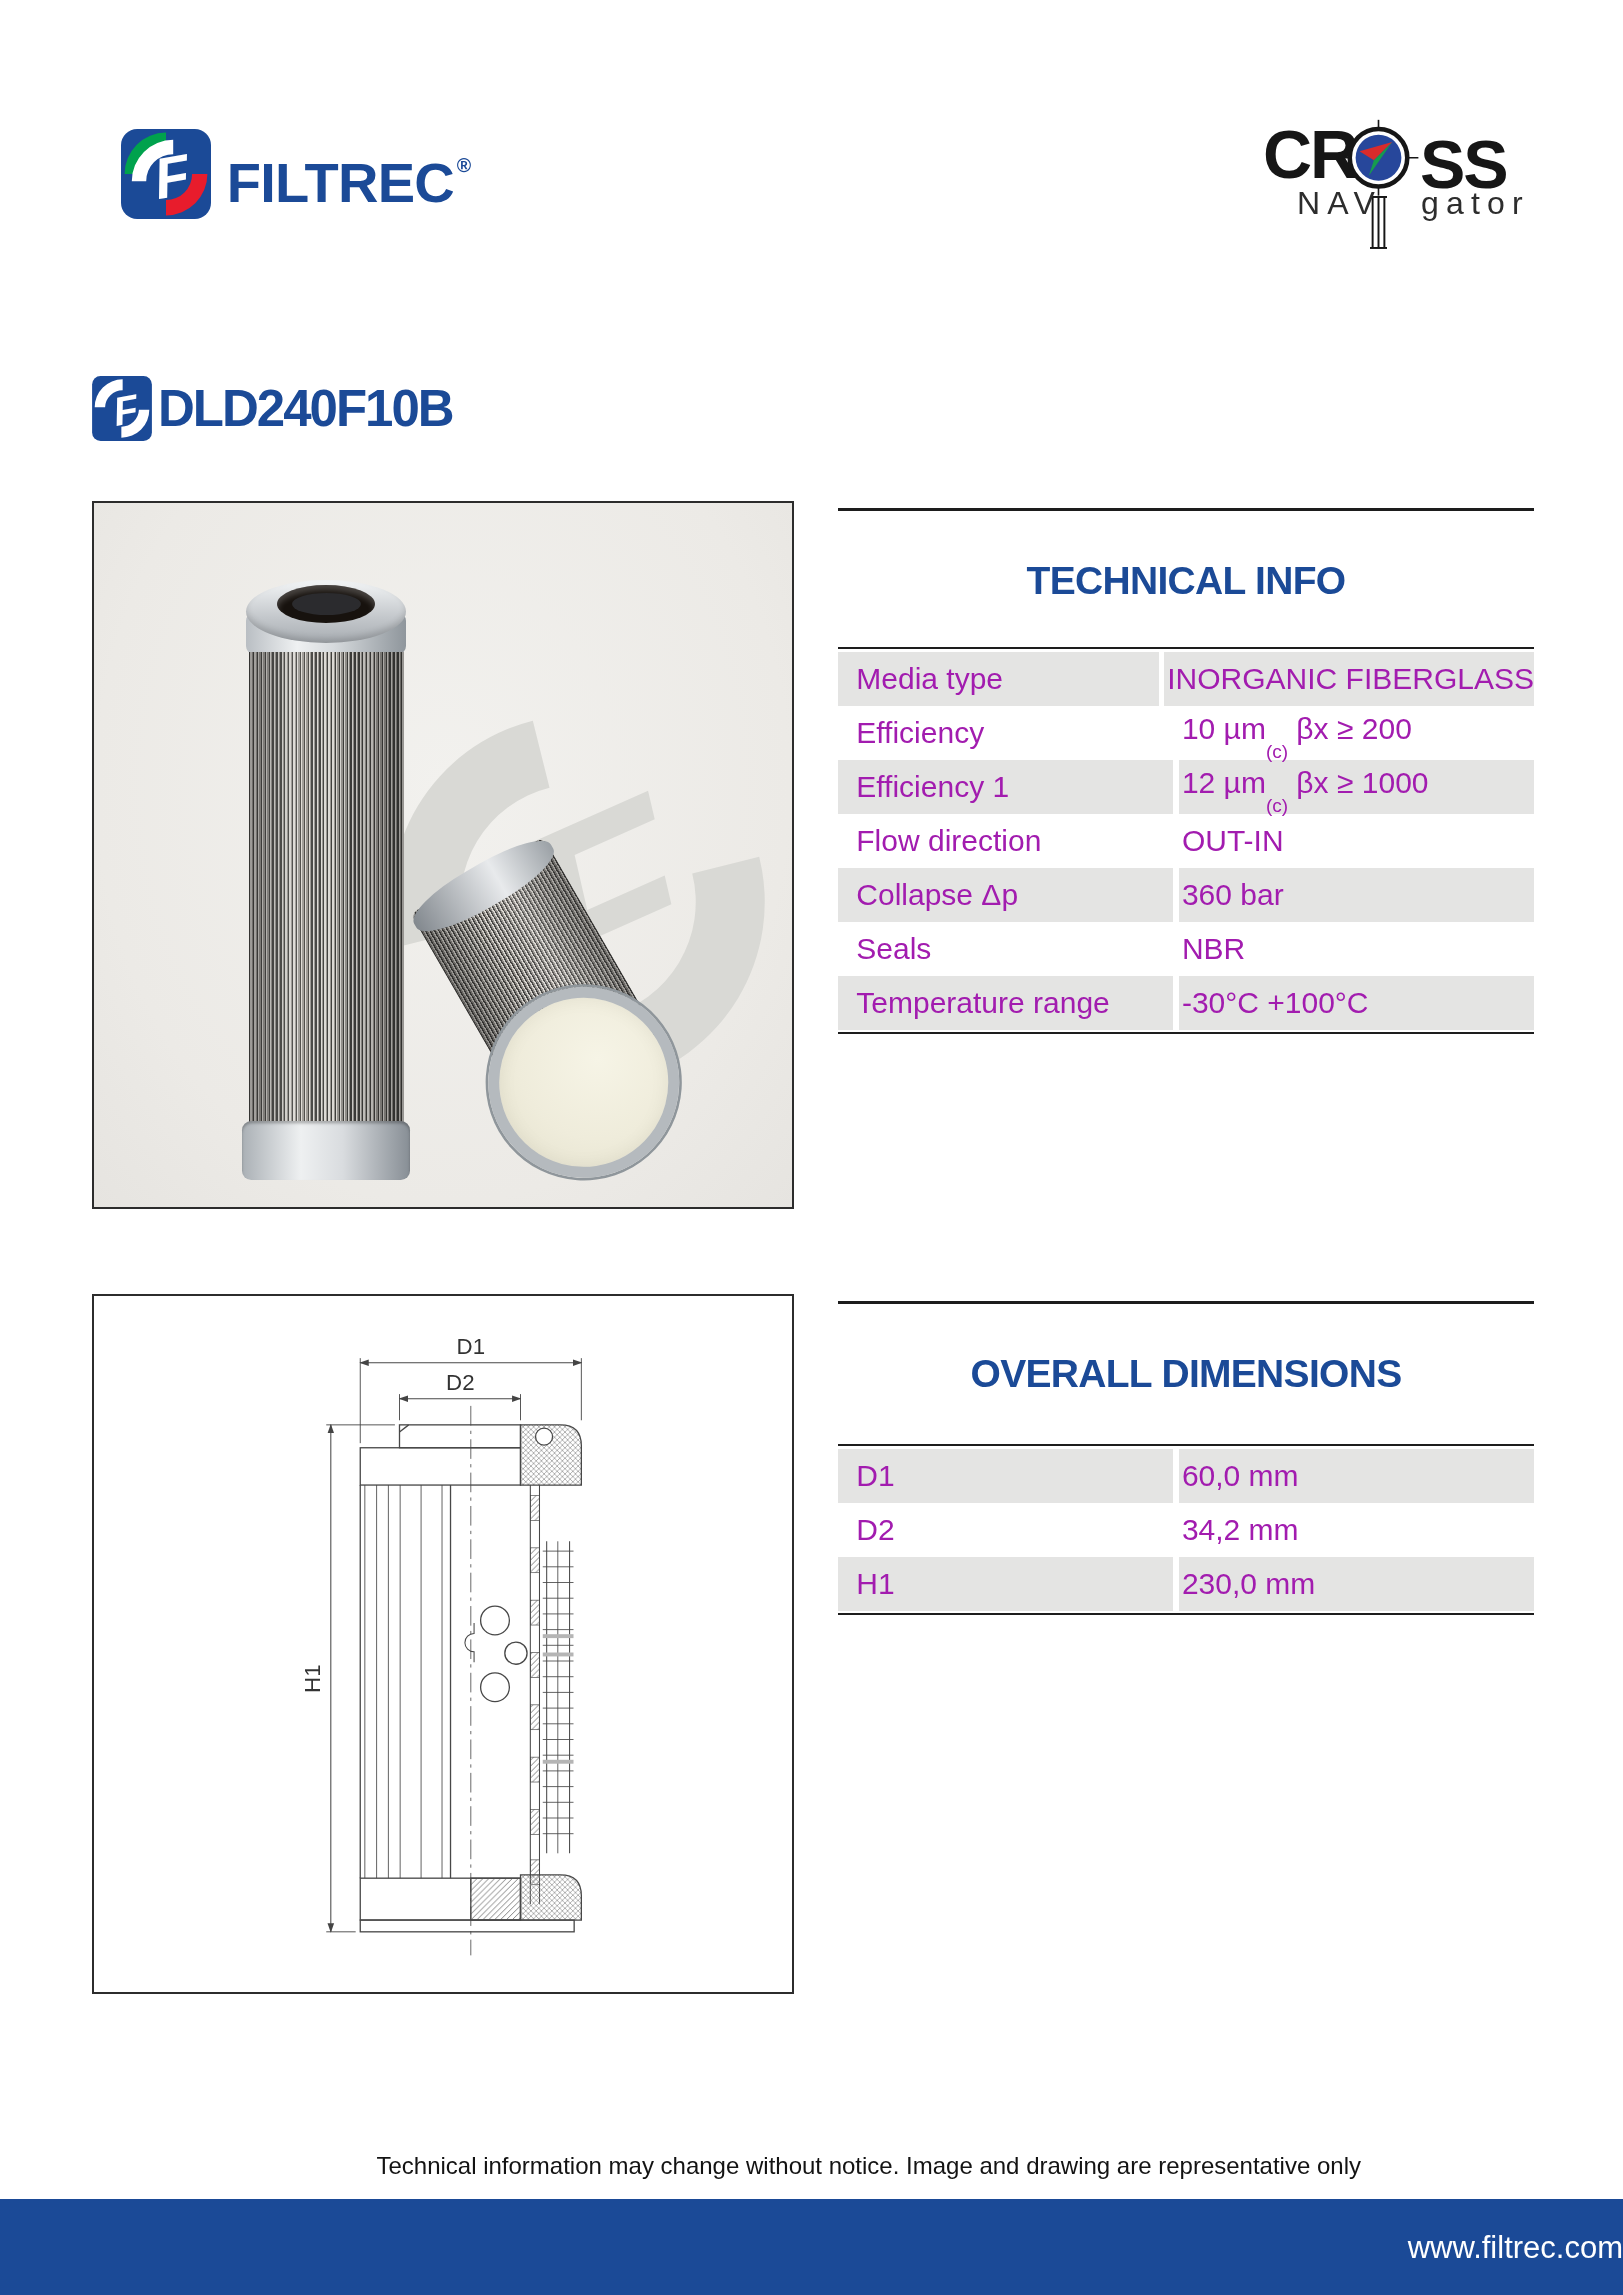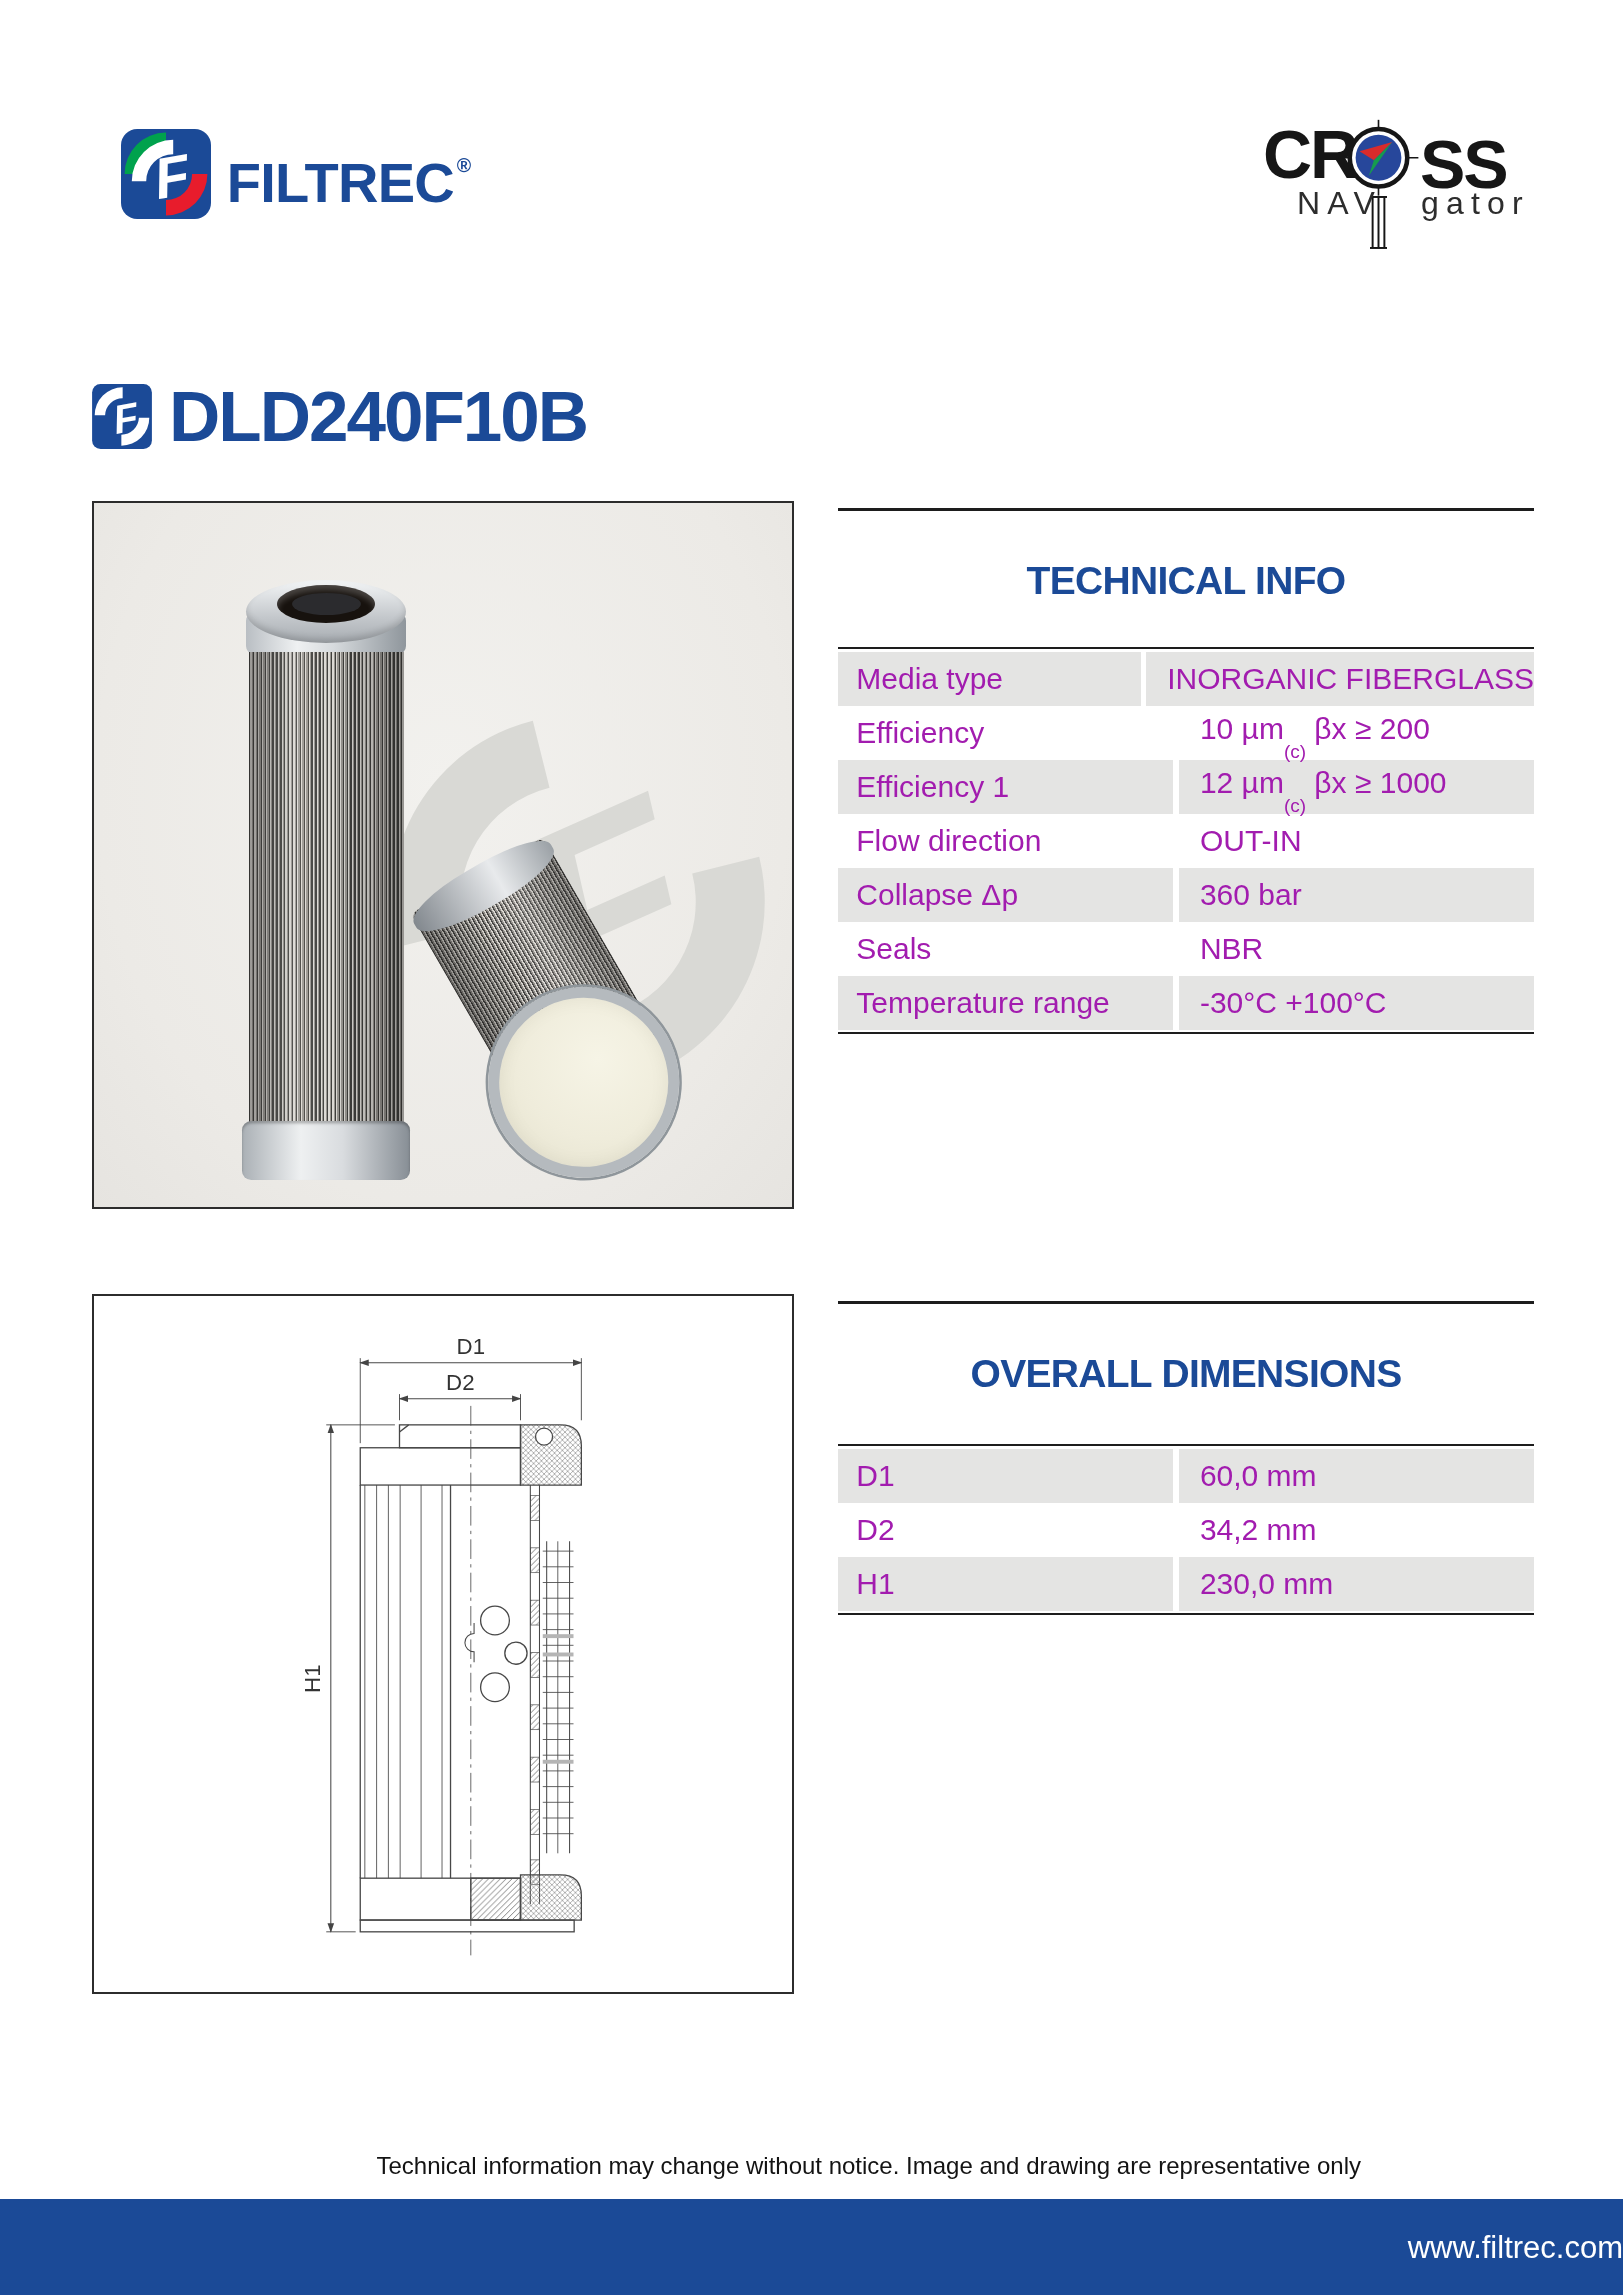--- a/index.html
+++ b/index.html
@@ -24,21 +24,21 @@
   .cross-l1b { left:157px;margin-top:10px; }
   .cross-compass { position:absolute; left:73px; top:-6.5px; width:85px; height:141px; }
   .cross-l2a, .cross-l2b { position:absolute; top:63px; font-size:32px; font-weight:300;
                   letter-spacing:7.2px; color:#2d2d2d; line-height:34px; }
   .cross-l2a { left:34px; }
   .cross-l2b { left:158px; }
 
   
   .title-row { left:92px; top:376px; display:flex; align-items:center; }
   .title-icon { width:60px; height:65px; }
-  .product-code { margin-left:17px; font-size:71px; font-weight:800; letter-spacing:-2px;
+  .product-code { margin-left:6px; font-size:51px; font-weight:800; letter-spacing:-2px;
                   color:#1b4a97; white-space:nowrap; }
 
   
   .photo-box { left:92px; top:501px; width:698px; height:704px; border:2px solid #2c2c2c;
                background:radial-gradient(ellipse at 50% 40%, #f2f1ee 0%, #eceae6 70%, #e6e4e0 100%);
                overflow:hidden; }
   .watermark { position:absolute; left:281px; top:196px; width:406px; height:406px;
                transform:rotate(-14deg); }
 
   .cart-v { position:absolute; left:152px; top:77px; width:160px; height:602px; }
@@ -79,21 +79,21 @@
   .section-title { left:838px; width:696px; text-align:center; font-size:39px; font-weight:800;
                    letter-spacing:-0.7px; color:#1b4a97; white-space:nowrap; }
   .st-1 { top:559px; } .st-2 { top:1352px; }
 
   .data-table { left:838px; width:696px; border-top:2.6px solid #1d1d1d; border-bottom:2.6px solid #1d1d1d;
                 padding:2.6px 0; }
   .tech-table { top:647px; } .dims-table { top:1444px; }
   .trow { display:flex; height:54px; }
   .trow .cl { width:335px; display:flex; align-items:center; padding-left:18.3px; box-sizing:border-box; }
   .trow .cg { width:5.9px; background:#ffffff; }
-  .trow .cv { flex:1; display:flex; align-items:center; padding-left:21px; box-sizing:border-box; }
+  .trow .cv { flex:1; display:flex; align-items:center; padding-left:3px; box-sizing:border-box; }
   .trow.gray .cl, .trow.gray .cv { background:#e4e4e3; }
   .trow.white .cl, .trow.white .cv { background:#ffffff; }
   .trow span { font-size:30px; color:#a21caf; white-space:pre;text-align:right; }
   .trow .sub { font-size:19px; vertical-align:-9.8px; position:relative; top:9.2px; }
 
   
   .disclaimer { left:0; top:2152px; width:1361px; text-align:right; font-size:24px; color:#131313; }
   .footer-bar { left:0; top:2199px; width:1623px; height:97px; background:#1b4a97; }
   .footer-url { width:100%; text-align:right; line-height:97px; font-size:31px; color:#ffffff; }
 

